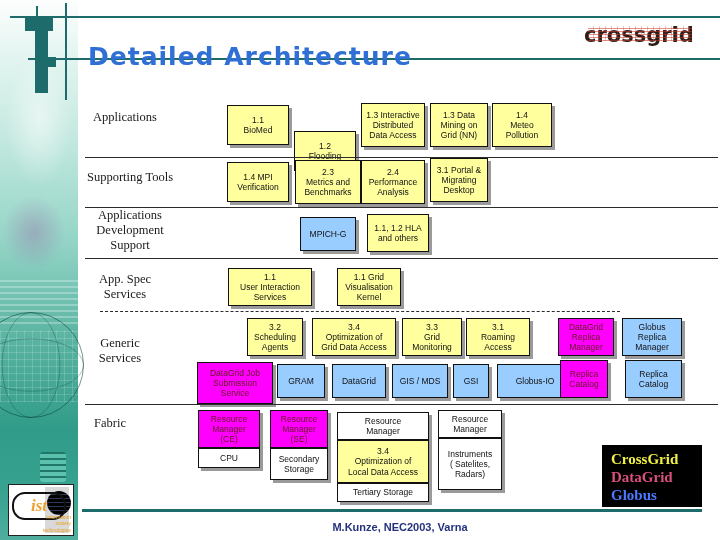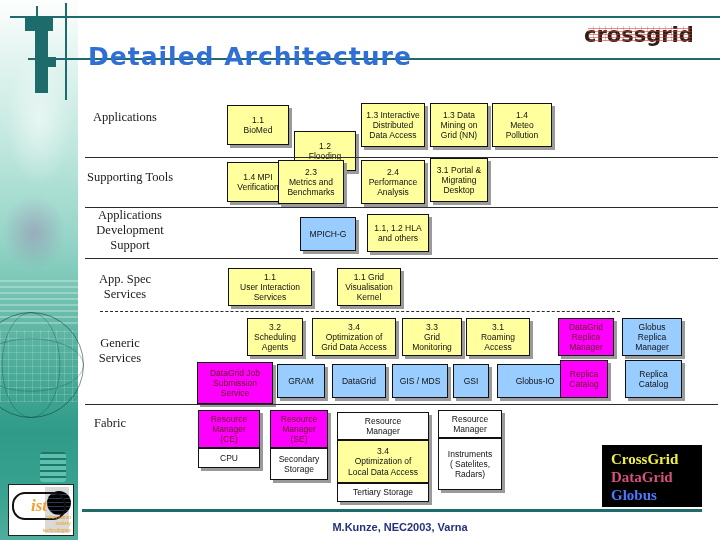--- a/index.html
+++ b/index.html
@@ -128,21 +128,21 @@
 Distributed
 Data Access</div>
       <div class="arch-box type-crossgrid" style="left: 430px; top: 103px; width: 58px; height: 44px; background: rgb(255, 255, 158);">1.3 Data
 Mining on
 Grid (NN)</div>
       <div class="arch-box type-crossgrid" style="left: 492px; top: 103px; width: 60px; height: 44px; background: rgb(255, 255, 158);">1.4
 Meteo
 Pollution</div>
       <div class="arch-box type-crossgrid" style="left: 227px; top: 162px; width: 62px; height: 40px; background: rgb(255, 255, 158);">1.4 MPI
 Verification</div>
-      <div class="arch-box type-crossgrid" style="left: 278px; top: 160px; width: 66px; height: 44px; background: rgb(255, 255, 158);">2.3
+      <div class="arch-box type-crossgrid" style="left: 295px; top: 160px; width: 66px; height: 44px; background: rgb(255, 255, 158);">2.3
 Metrics and
 Benchmarks</div>
       <div class="arch-box type-crossgrid" style="left: 361px; top: 160px; width: 64px; height: 44px; background: rgb(255, 255, 158);">2.4
 Performance
 Analysis</div>
       <div class="arch-box type-crossgrid" style="left: 430px; top: 158px; width: 58px; height: 44px; background: rgb(255, 255, 158);">3.1 Portal &amp;
 Migrating
 Desktop</div>
       <div class="arch-box type-globus" style="left: 300px; top: 217px; width: 56px; height: 34px; background: rgb(153, 204, 255);">MPICH-G</div>
       <div class="arch-box type-crossgrid" style="left: 367px; top: 214px; width: 62px; height: 38px; background: rgb(255, 255, 158);">1.1, 1.2 HLA

